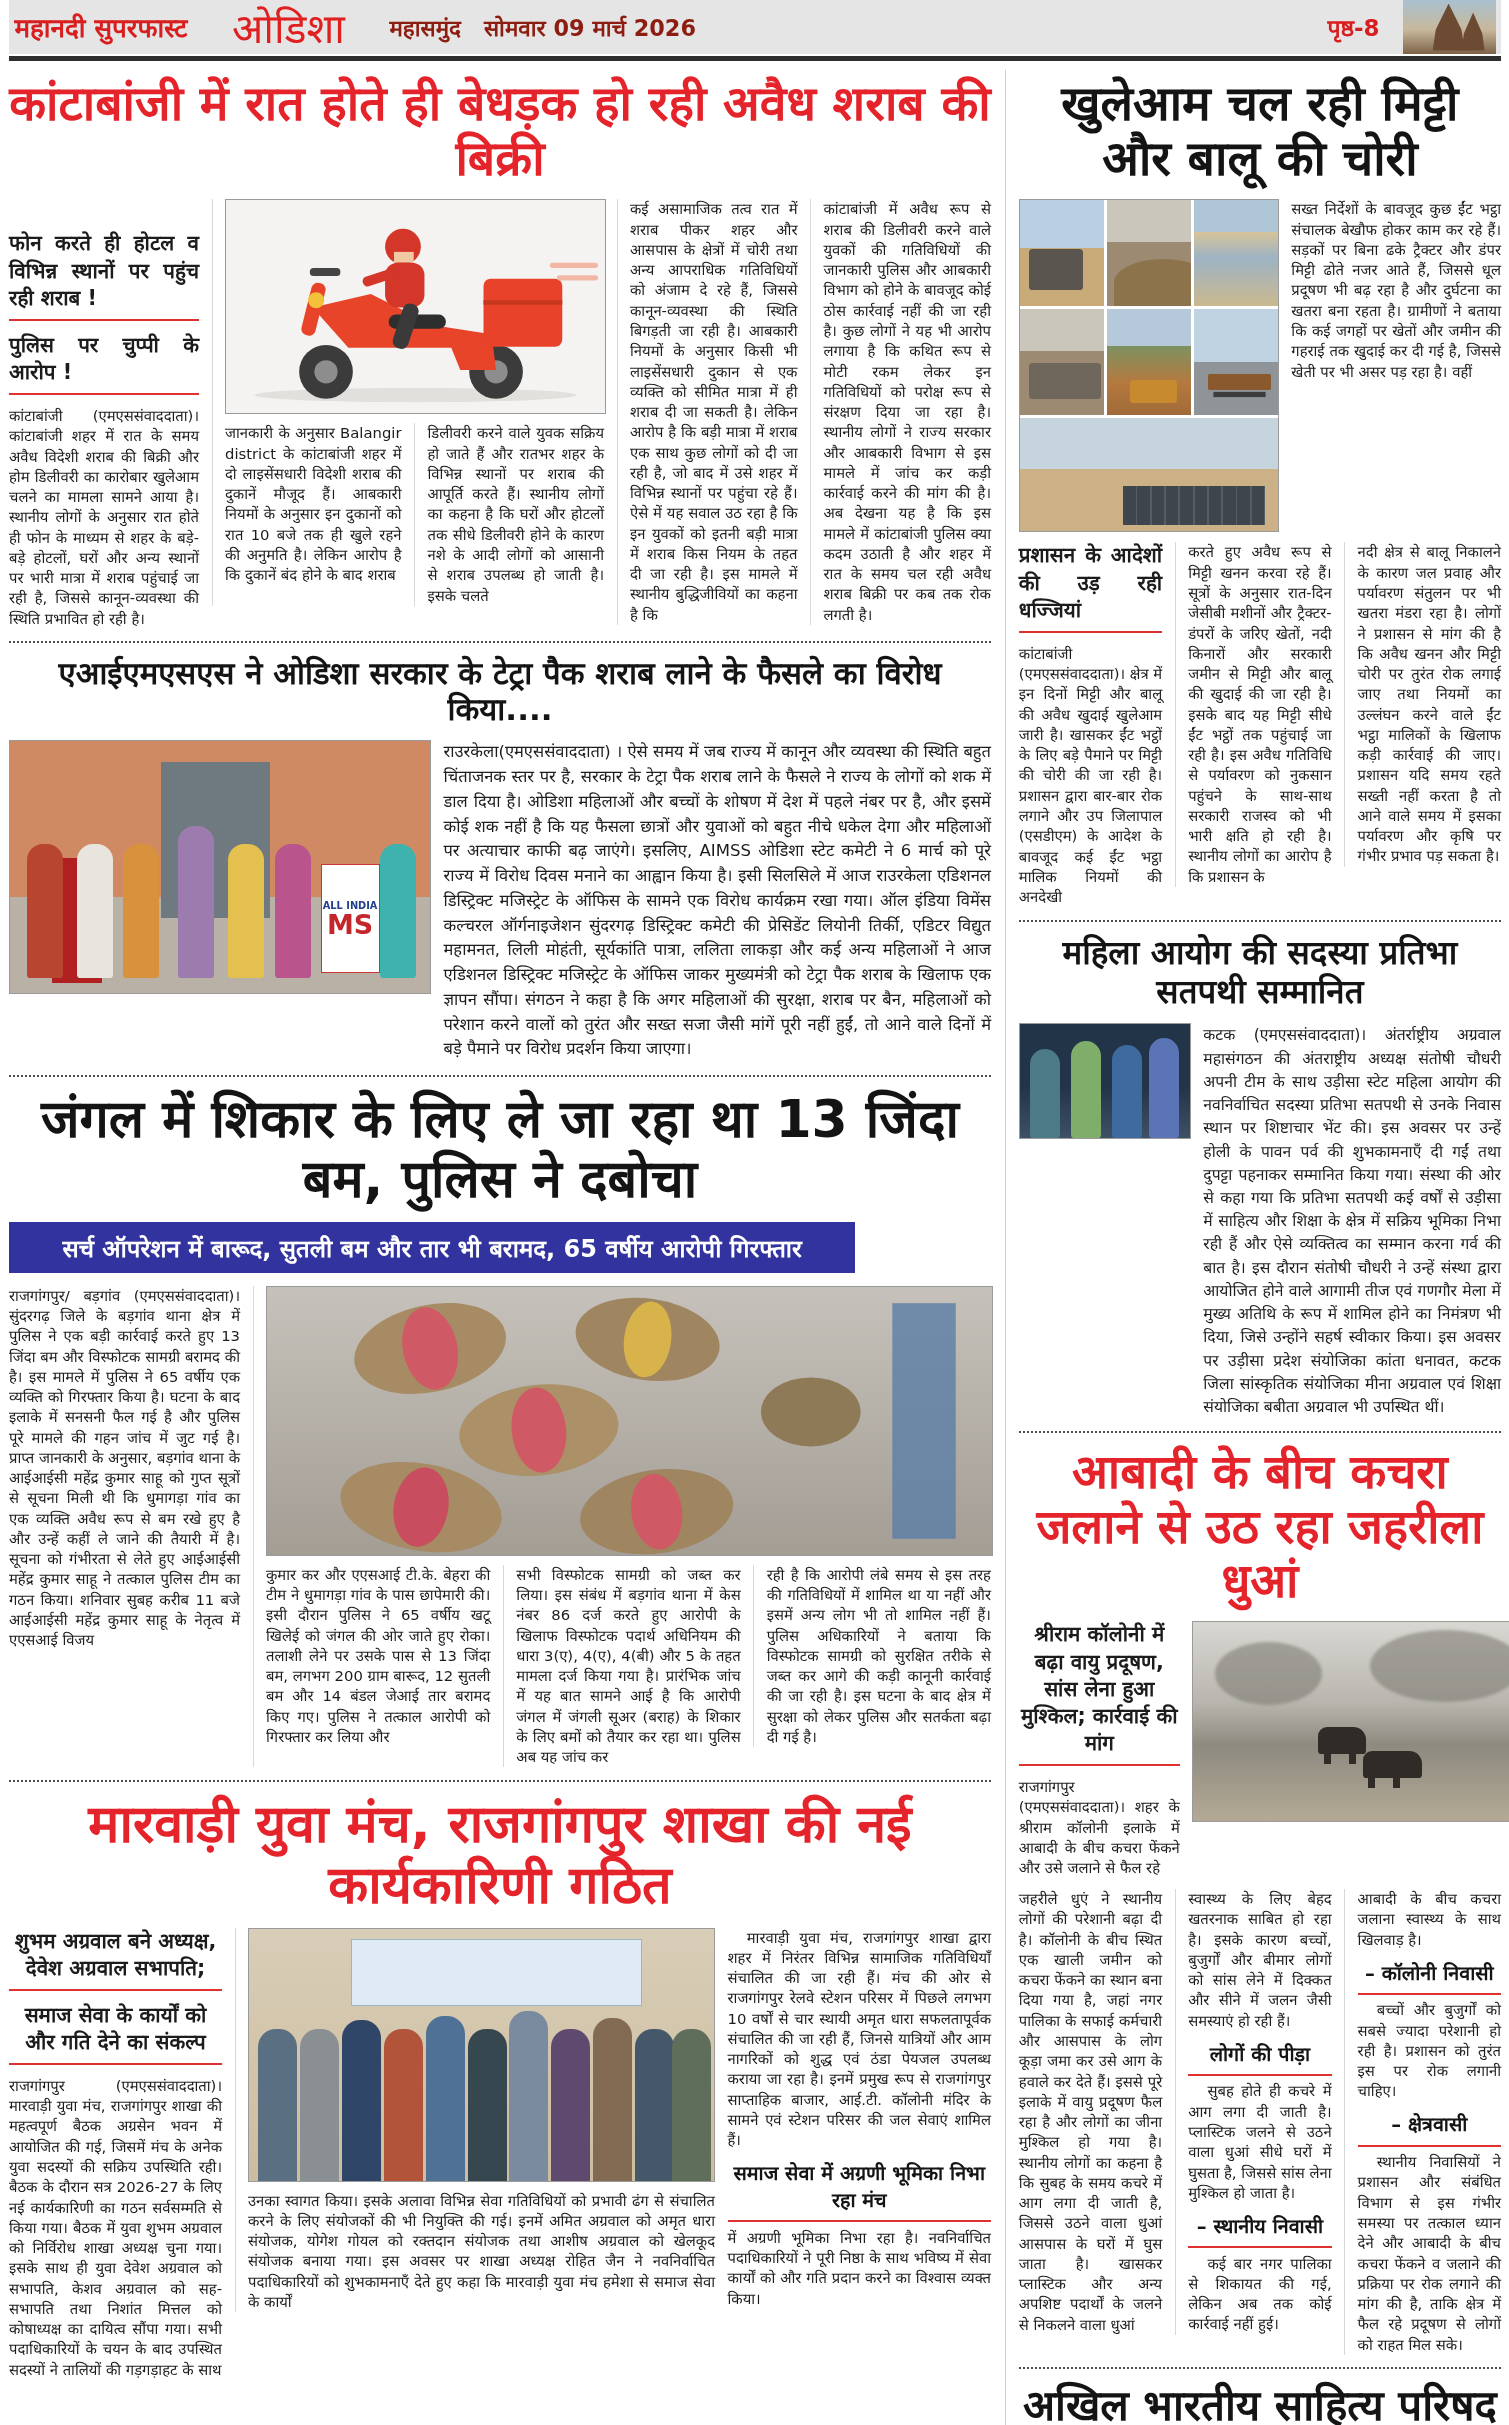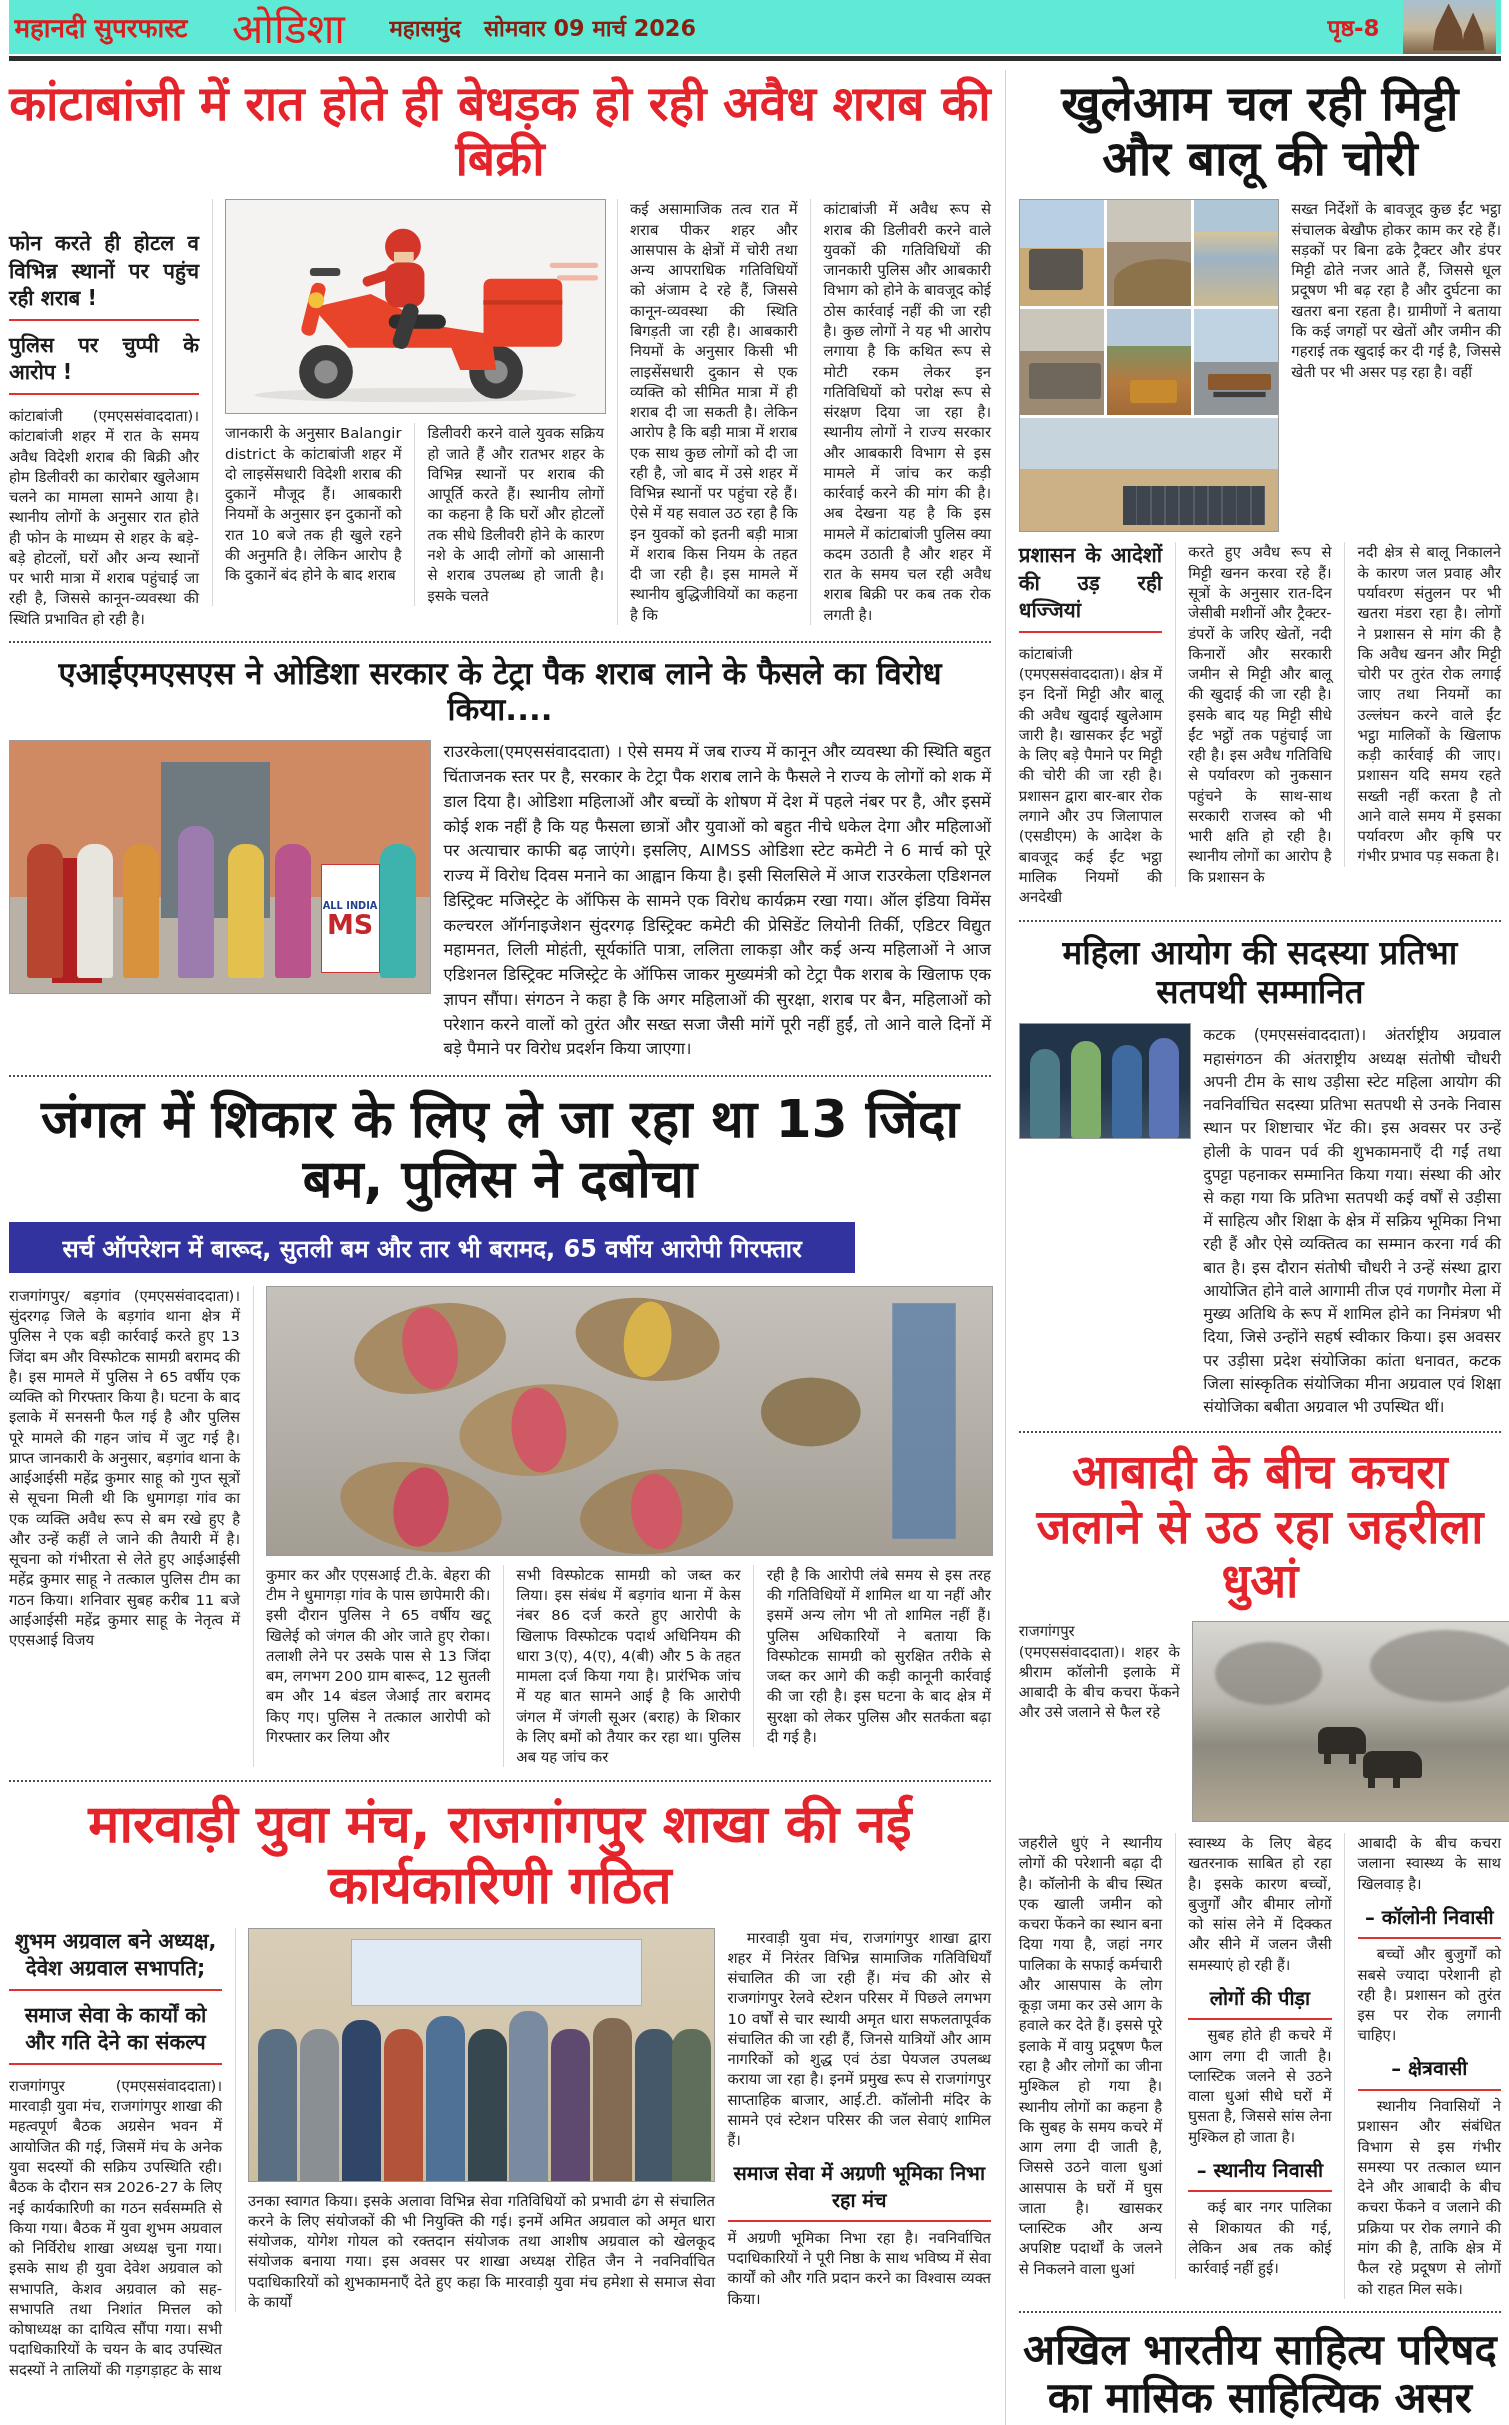--- a/index.html
+++ b/index.html
@@ -1,19 +1,19 @@
 <!DOCTYPE html>
 <html style="font-size:14.3px"><head>
 <meta charset="utf-8">
 <style>
   html,body{margin:0;padding:0;background:#ffffff;}
   body{width:1510px;font-family:"DejaVu Sans","Liberation Sans",sans-serif;color:#1c1c1c;}
   .page{padding:0 9px 12.5px 9px;}
   
-  .masthead{display:flex;align-items:center;background:#5eead4;height:54px;padding:0 5.4px;gap:23px;}
+  .masthead{display:flex;align-items:center;background:#e5e5e5;height:54px;padding:0 5.4px;gap:23px;}
   .mast-paper{font-size:26px;font-weight:bold;color:#d81e1e;white-space:nowrap;}
   .mast-edition{font-size:41px;font-weight:normal;color:#e01f1f;margin:0 21.5px;white-space:nowrap;}
   .mast-city,.mast-date{font-size:22.4px;font-weight:bold;color:#8d1d10;white-space:nowrap;}
   .mast-page{font-size:23px;font-weight:bold;color:#d81e1e;margin-left:auto;white-space:nowrap;}
   .mast-temple{width:93px;height:54px;flex:0 0 auto;background:linear-gradient(#a9c0cf 0%,#c8b89b 55%,#7d6347 100%);position:relative;overflow:hidden;}
   .mast-temple .spire{position:absolute;left:30px;top:3.6px;width:32px;height:47px;background:#6d4b32;clip-path:polygon(50% 0,90% 55%,100% 100%,0 100%,10% 55%);}
   .topline{height:5.4px;background:#2d2d2d;margin:1.8px 0 9px;}
   
   .main{display:flex;gap:14.3px;}
   .left-region{width:982px;flex:0 0 auto;}
@@ -284,20 +284,21 @@
           <div class="col" style="font-size:15.7px;line-height:1.48;">कटक (एमएससंवाददाता)। अंतर्राष्ट्रीय अग्रवाल महासंगठन की अंतराष्ट्रीय अध्यक्ष संतोषी चौधरी अपनी टीम के साथ उड़ीसा स्टेट महिला आयोग की नवनिर्वाचित सदस्या प्रतिभा सतपथी से उनके निवास स्थान पर शिष्टाचार भेंट की। इस अवसर पर उन्हें होली के पावन पर्व की शुभकामनाएँ दी गईं तथा दुपट्टा पहनाकर सम्मानित किया गया। संस्था की ओर से कहा गया कि प्रतिभा सतपथी कई वर्षों से उड़ीसा में साहित्य और शिक्षा के क्षेत्र में सक्रिय भूमिका निभा रही हैं और ऐसे व्यक्तित्व का सम्मान करना गर्व की बात है। इस दौरान संतोषी चौधरी ने उन्हें संस्था द्वारा आयोजित होने वाले आगामी तीज एवं गणगौर मेला में मुख्य अतिथि के रूप में शामिल होने का निमंत्रण भी दिया, जिसे उन्होंने सहर्ष स्वीकार किया। इस अवसर पर उड़ीसा प्रदेश संयोजिका कांता धनावत, कटक जिला सांस्कृतिक संयोजिका मीना अग्रवाल एवं शिक्षा संयोजिका बबीता अग्रवाल भी उपस्थित थीं।</div>
         </div>
       </div>
 
       <div class="dotsep"></div>
 
       <div>
         <div class="hl hl-red" style="font-size:47px;">आबादी के बीच कचरा जलाने से उठ रहा जहरीला धुआं</div>
         <div class="cols">
           <div class="col" style="flex:0 0 161px;">
+            <div class="standfirst" style="text-align:center;">श्रीराम कॉलोनी में बढ़ा वायु प्रदूषण, सांस लेना हुआ मुश्किल; कार्रवाई की मांग</div>
             <div>राजगांगपुर (एमएससंवाददाता)। शहर के श्रीराम कॉलोनी इलाके में आबादी के बीच कचरा फेंकने और उसे जलाने से फैल रहे</div>
           </div>
           <div class="photo ph-smoke">
             <div class="smokeblob" style="left:6%;top:10%;width:107px;height:63px;"></div>
             <div class="smokeblob" style="left:48%;top:4%;width:152px;height:72px;"></div>
             <div class="cow" style="left:34%;bottom:34%;"></div>
             <div class="cow" style="left:46%;bottom:22%;width:59px;"></div>
           </div>
         </div>
         <div class="cols" style="margin-top:10.7px;">

